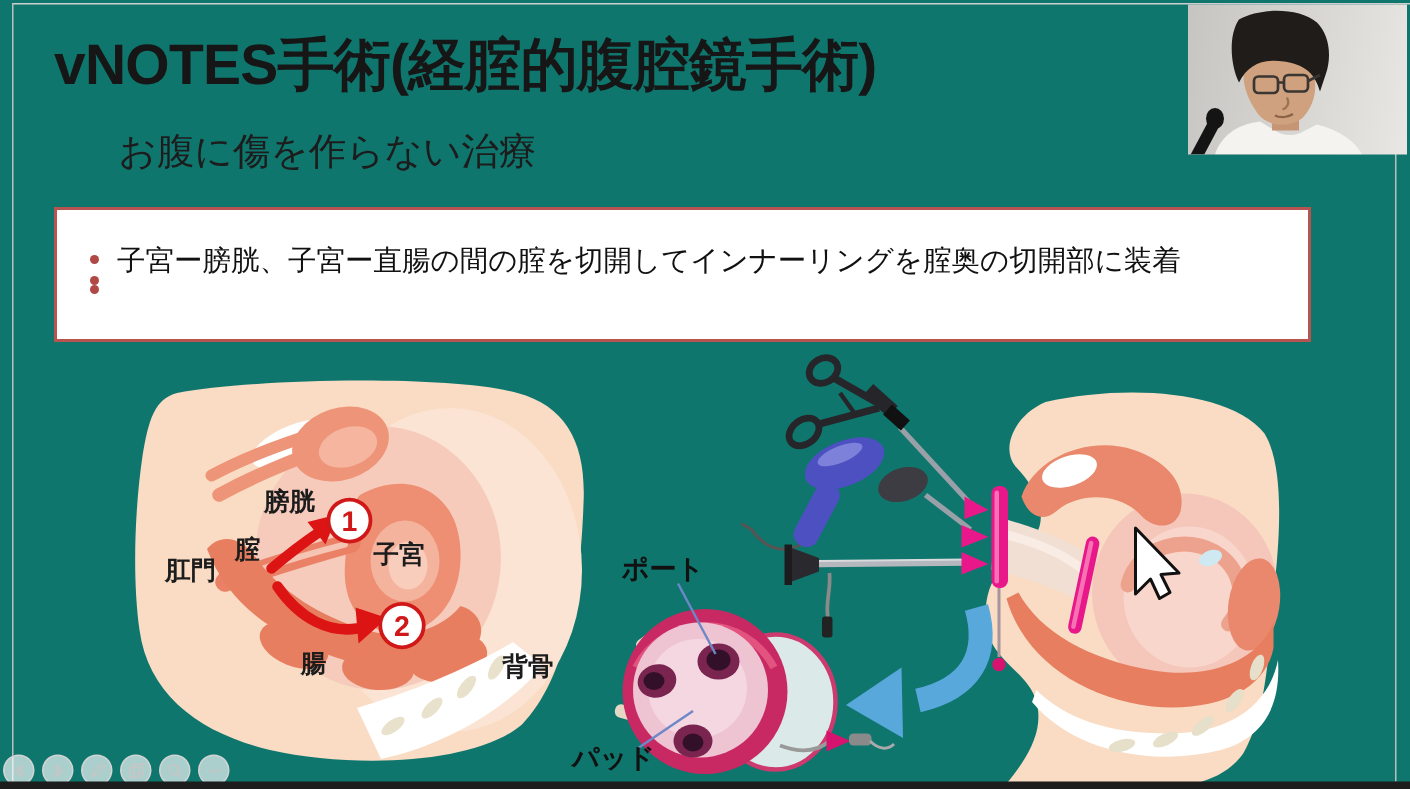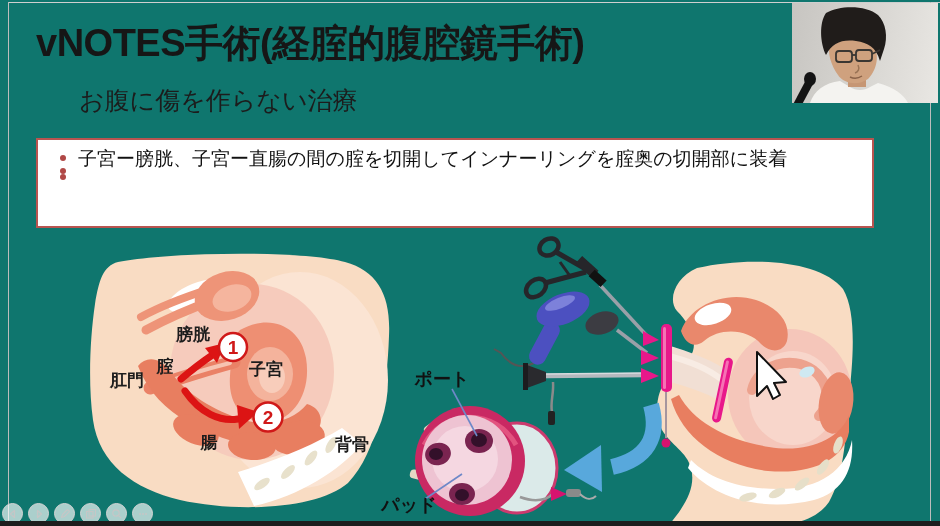--- a/index.html
+++ b/index.html
@@ -12,21 +12,21 @@
   .edge-h{position:absolute;height:1px;background:#cfcfcf;left:8px;right:0;top:2px;}
   .bottom-bar{position:absolute;left:0;right:0;bottom:0;height:5px;background:#1d1d1d;}
 
   
   .title{position:absolute;left:36px;top:18px;font-size:38px;font-weight:bold;
          color:#161616;letter-spacing:-0.5px;white-space:nowrap;}
   .subtitle{position:absolute;left:47px;top:84px;font-size:25px;color:#1c1c1c;white-space:nowrap;margin-left:32px;}
 
   .bullet-box{position:absolute;left:36px;top:138px;width:834px;height:86px;
               border:2px solid #b85450;background:#ffffff;box-sizing:content-box;}
-  .bullets{list-style:none;margin:7px 0 0 0;padding:0 0 0 22px;}
+  .bullets{list-style:none;margin:23px 0 0 0;padding:0 0 0 22px;}
   .bullets li{display:flex;align-items:baseline;font-size:19px;line-height:24.5px;color:#111;}
   .dot{flex:0 0 auto;width:6px;height:6px;border-radius:50%;background:#b04846;
        margin-right:12px;position:relative;top:-4px;}
 
   
   .art{position:absolute;left:0;top:0;width:940px;height:526px;pointer-events:none;}
   .alabel{font-family:"Liberation Sans",sans-serif;font-weight:bold;font-size:17px;fill:#1c1c1c;text-anchor:middle;}
   .dlabel{font-family:"Liberation Sans",sans-serif;font-weight:bold;font-size:18px;fill:#111;text-anchor:middle;}
   .stepnum{font-family:"Liberation Sans",sans-serif;font-weight:bold;font-size:19px;fill:#d01818;text-anchor:middle;}
 

